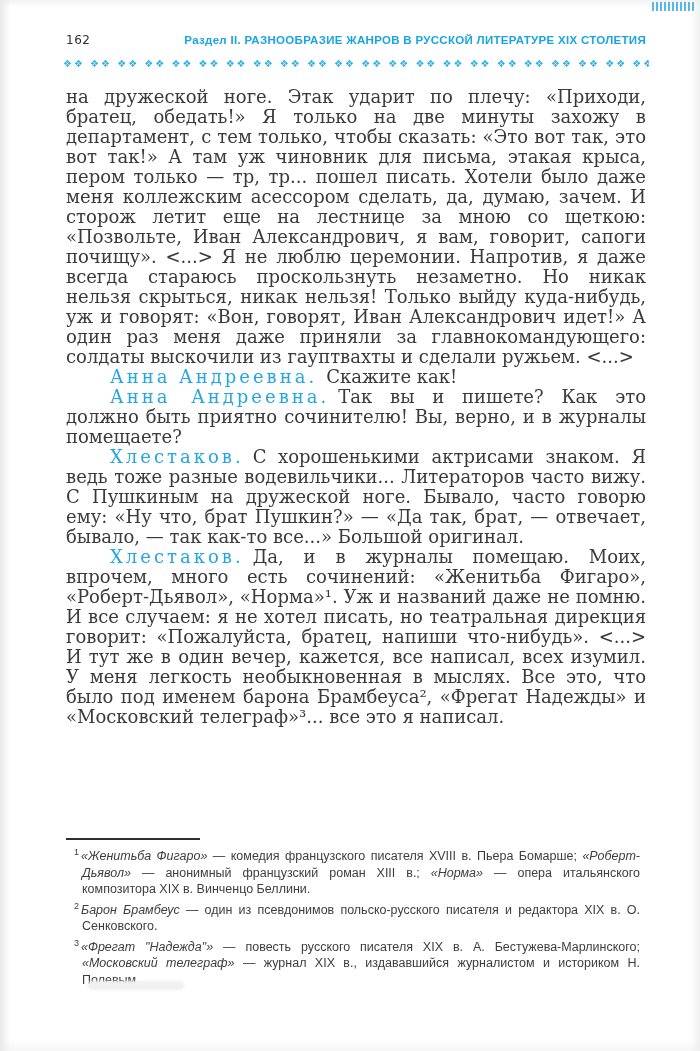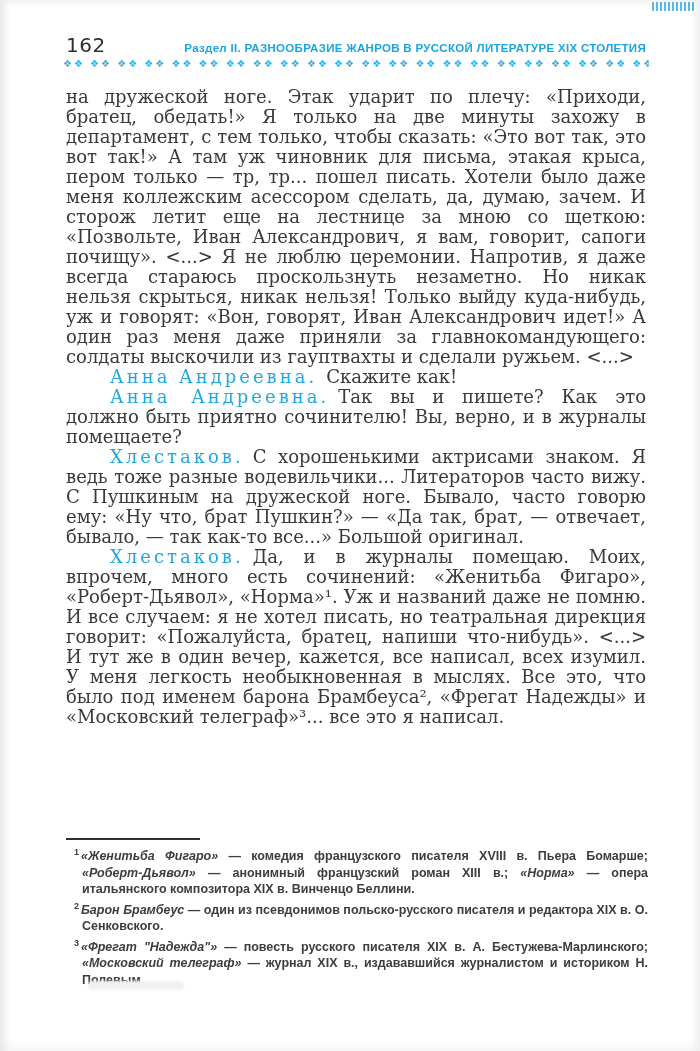--- a/index.html
+++ b/index.html
@@ -18,21 +18,21 @@
       linear-gradient(to bottom, #f2f2f2, rgba(255,255,255,0) 7px),
       linear-gradient(to top, #f6f6f6, rgba(255,255,255,0) 12px),
       #ffffff;
   }
   .header-row {
     position: absolute; top: 33px; left: 66px; width: 580px;
     display: flex; align-items: baseline;
   }
   .page-number {
     font-family: "DejaVu Sans", sans-serif;
-    font-size: 20px; color: #2e2e2e; letter-spacing: 0.5px;
+    font-size: 12px; color: #2e2e2e; letter-spacing: 0.5px;
   }
   .header-title {
     margin-left: auto;
     font-family: "Liberation Sans", sans-serif;
     font-weight: bold;
     font-size: 11.5px;
     color: #1ba4e2;
     letter-spacing: 0.3px;
     white-space: nowrap;
     text-align: center;
@@ -66,21 +66,21 @@
     position: absolute; top: 838px; left: 66px; width: 134px;
     border-top: 2px solid #2f2f2f; height: 0;
   }
   .footnotes {
     position: absolute; top: 844px; left: 66px; width: 582px;
     font-family: "Liberation Sans", sans-serif;
     font-size: 12.5px; line-height: 16.5px;
     color: #3d3d3d;
     text-align: justify;
   }
-  .footnote { margin: 0 0 0 16px; text-indent: -8px; font-weight: bold; }
+  .footnote { margin: 0 8px 0 16px; text-indent: -8px; }
   .footnote sup { font-size: 9px; margin-right: 2px; }
   .footnote .it { font-style: italic; }
   .smudge {
     position: absolute; top: 981px; left: 88px; width: 96px; height: 9px;
     background: #f1f1f1; border-radius: 4px; filter: blur(1px);
   }
 </style>
 </head>
 <body>
 

